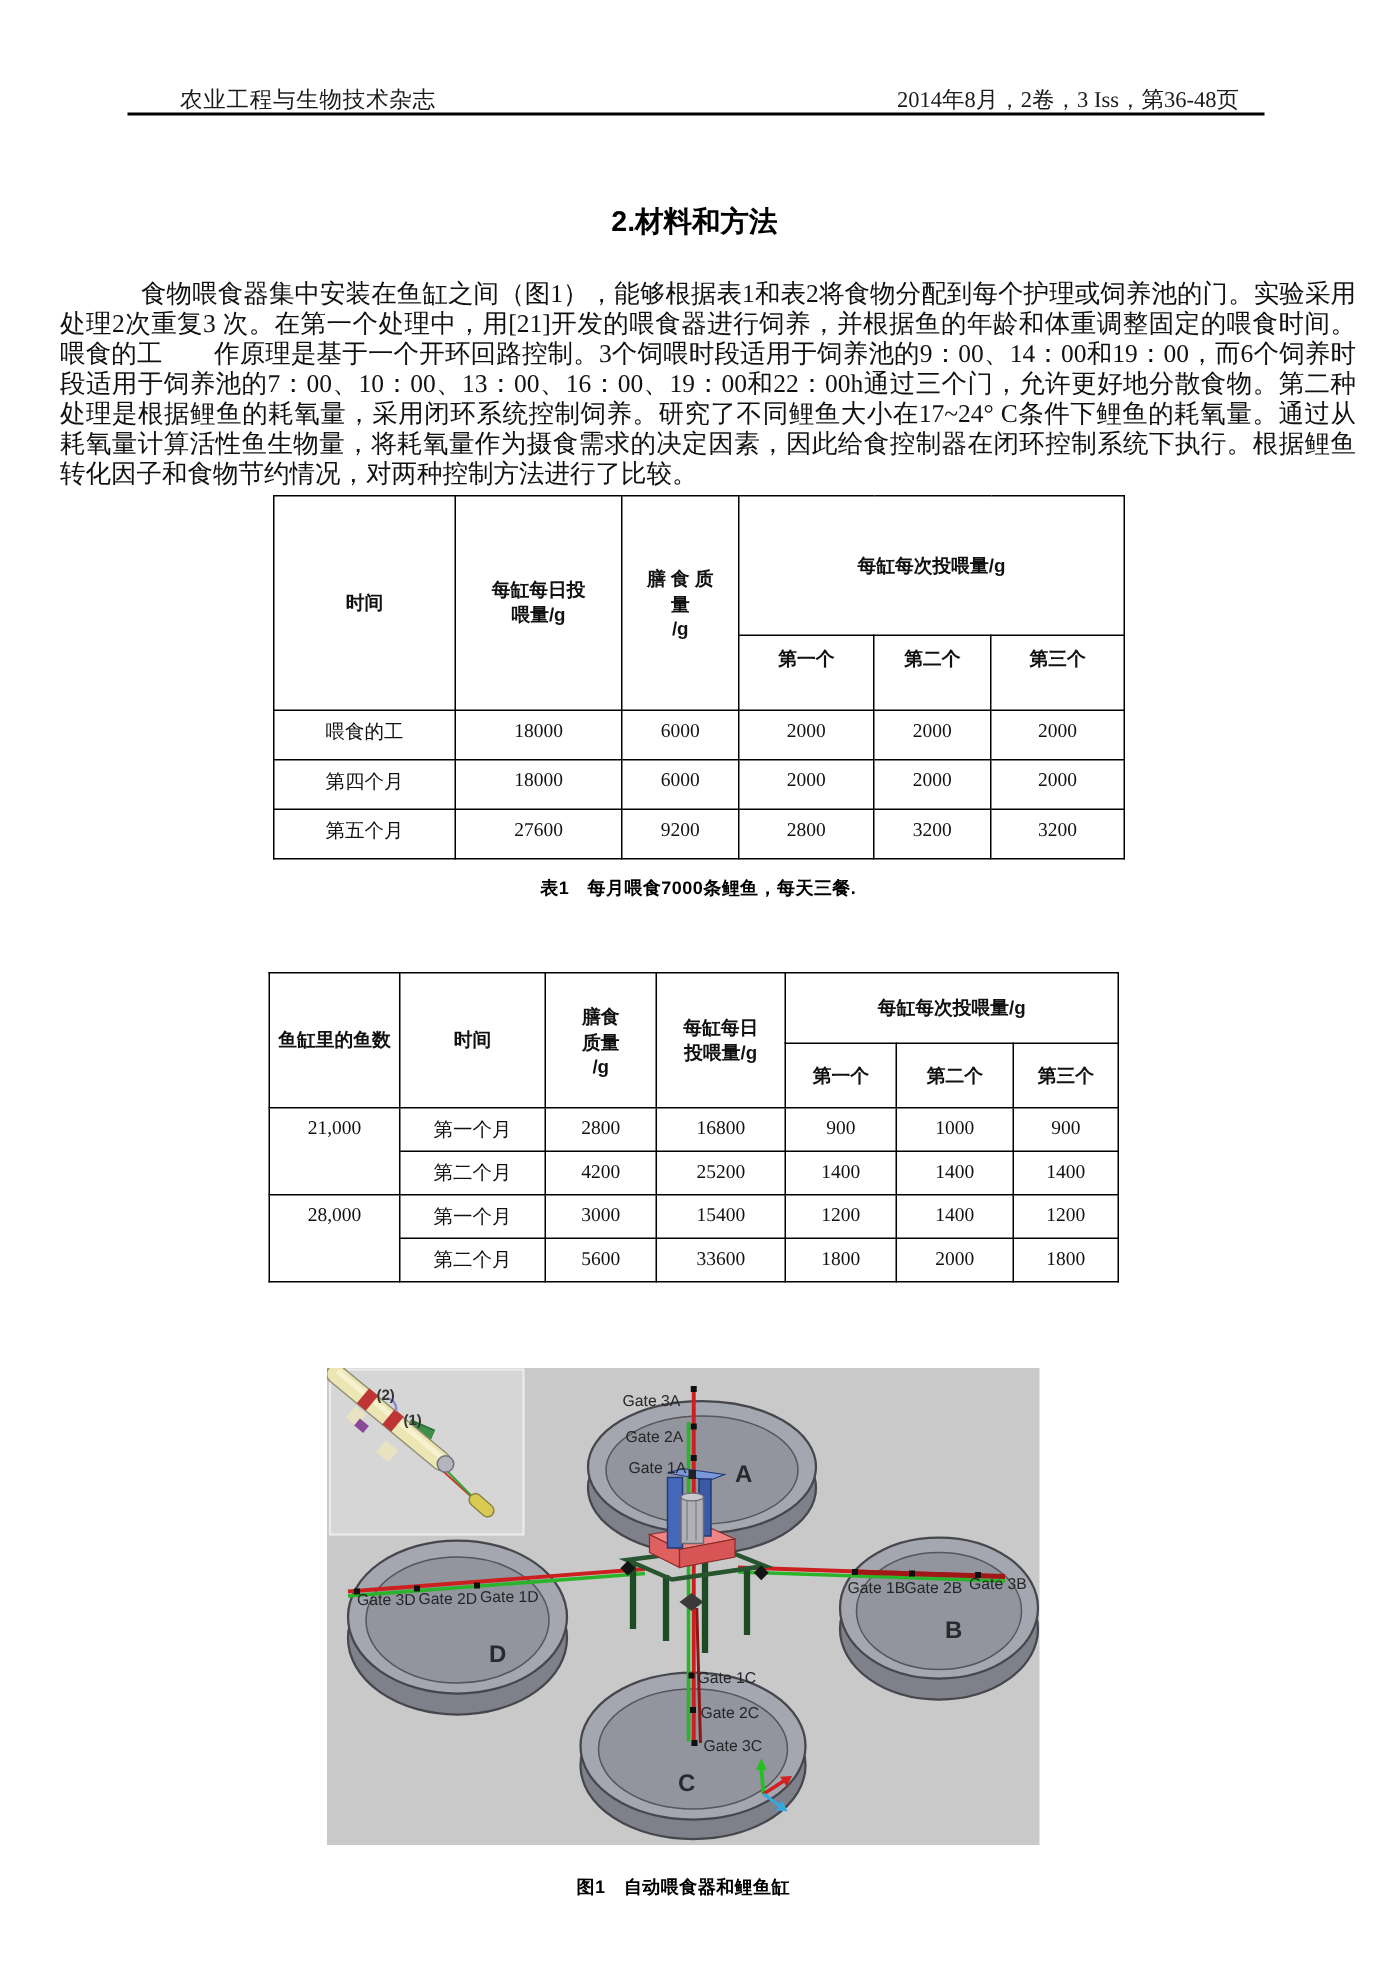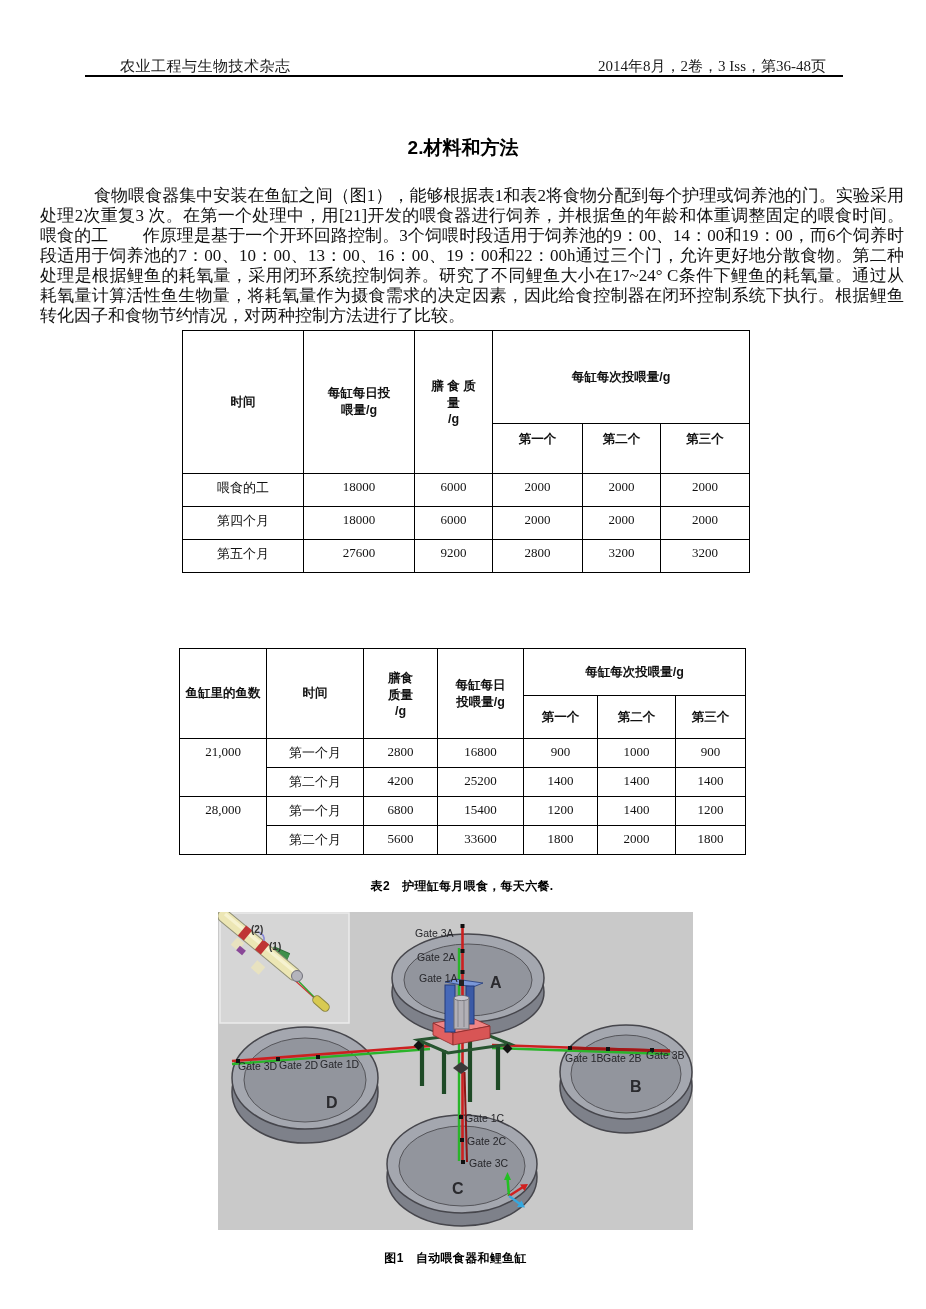--- a/index.html
+++ b/index.html
@@ -113,20 +113,21 @@
     <tr style="height:33px">
       <td class="tl">第五个月</td>
       <td>27600</td>
       <td>9200</td>
       <td>2800</td>
       <td>3200</td>
       <td>3200</td>
     </tr>
   </tbody>
     </table>
+  <div class="tbl-caption" id="cap1">表1　每月喂食7000条鲤鱼，每天三餐.</div>
 
   <table class="dt" id="table2">
     <colgroup>
       <col style="width:87px">
         <col style="width:97px">
         <col style="width:74px">
         <col style="width:86px">
       <col style="width:74px">
         <col style="width:78px">
         <col style="width:70px">
@@ -160,37 +161,36 @@
       <td class="tl">第二个月</td>
       <td>4200</td>
       <td>25200</td>
       <td>1400</td>
       <td>1400</td>
       <td>1400</td>
     </tr>
     <tr style="height:29px">
       <td rowspan="2" class="mid">28,000</td>
       <td>第一个月</td>
-      <td>6800</td>
+      <td>3000</td>
       <td>15400</td>
       <td>1200</td>
       <td>1400</td>
       <td>1200</td>
     </tr>
     <tr style="height:29px">
       <td class="tl">第二个月</td>
       <td>5600</td>
       <td>33600</td>
       <td>1800</td>
       <td>2000</td>
       <td>1800</td>
     </tr>
   </tbody>
     </table>
-  <div class="tbl-caption" id="cap2">表2　护理缸每月喂食，每天六餐.</div>
 
   <div class="figure-box">
     <svg width="475" height="318" viewBox="0 0 475 318">
 
       <g>
         <ellipse cx="250" cy="80" rx="76" ry="44" fill="#7e818a" stroke="#46464c" stroke-width="1.5"></ellipse>
         <ellipse cx="250" cy="66" rx="76" ry="44" fill="#a4a7af" stroke="#46464c" stroke-width="1.5"></ellipse>
         <ellipse cx="250" cy="68" rx="64" ry="36" fill="#92959d" stroke="#55555a" stroke-width="1"></ellipse>
       </g>
       <g>

